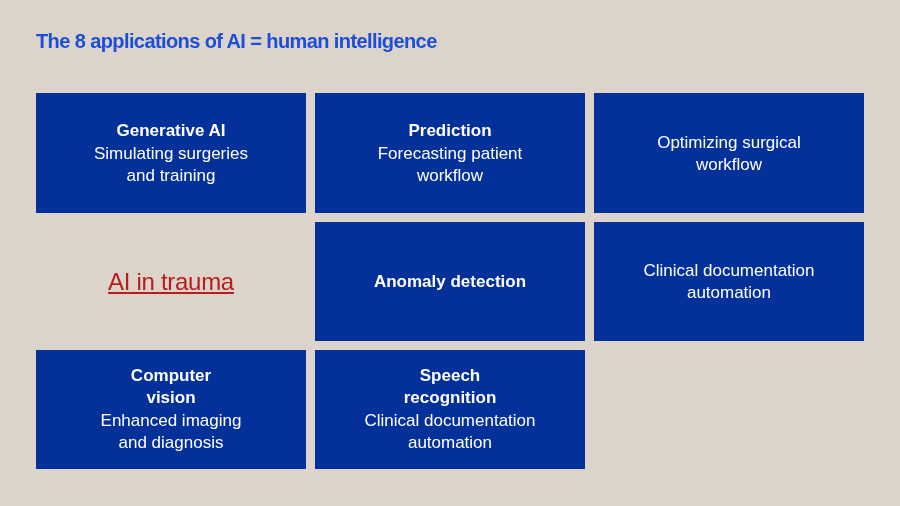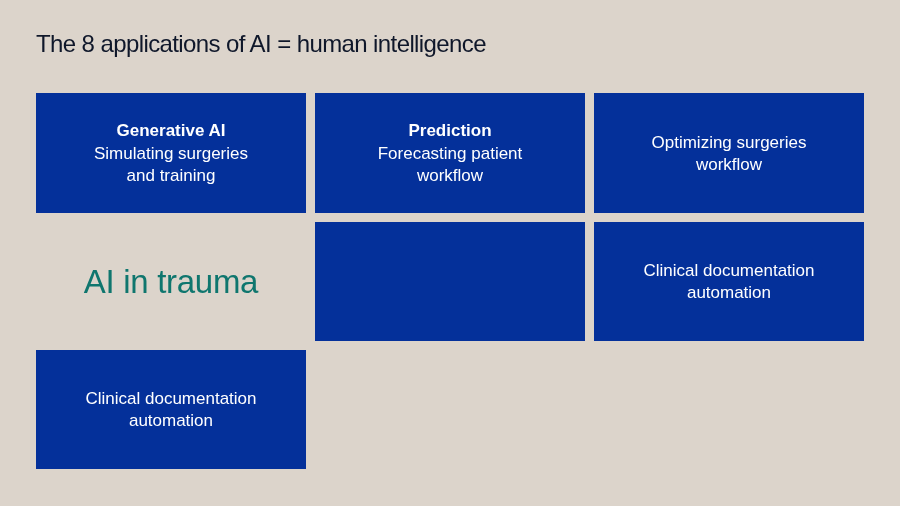--- a/index.html
+++ b/index.html
@@ -4,21 +4,21 @@
   <style>
     html, body { margin: 0; padding: 0; }
     body {
       width: 900px; height: 506px; overflow: hidden;
       background: #dcd4cb;
       font-family: "Liberation Sans", sans-serif;
       position: relative;
     }
     .title {
       position: absolute; left: 36px; top: 30px;
-      font-size: 24px; font-weight: normal; color: #0f172a;
+      font-size: 20px; font-weight: bold; color: #1d4ed8;
       letter-spacing: -0.6px; white-space: nowrap;
     }
     .grid {
       position: absolute; left: 36px; top: 93px;
       width: 828px; height: 376px;
       display: grid;
       grid-template-columns: 270px 270px 270px;
       grid-template-rows: 120px 119px 119px;
       column-gap: 9px; row-gap: 9px;
     }
@@ -33,49 +33,58 @@
     .box .head {
       font-size: 17px; font-weight: bold; line-height: 22px;
       white-space: pre-line;
     }
     .box .sub {
       font-size: 17px; line-height: 22px; margin-top: 1px;
       white-space: pre-line;
     }
     .center {
       display: flex; align-items: center; justify-content: center;
-      color: #0f766e; font-size: 33px; letter-spacing: -0.3px;
+      color: #b91c1c; font-size: 24px; letter-spacing: -0.3px; text-decoration: underline;
     }
   </style>
 </head>
 <body>
 
 <div class="title">The 8 applications of AI = human intelligence</div>
 
 <div class="grid">
   <div class="box">
     <div class="head">Generative AI</div>
     <div class="sub">Simulating surgeries
 and training</div>
   </div>
   <div class="box">
     <div class="head">Prediction</div>
     <div class="sub">Forecasting patient
 workflow</div>
   </div>
 
   <div class="box">
-    <div class="sub">Optimizing surgeries
+    <div class="sub">Optimizing surgical
 workflow</div>
   </div>
   <div class="center">AI in trauma</div>
   <div class="box">
+    <div class="head">Anomaly detection</div>
   </div>
 
   <div class="box">
     <div class="sub">Clinical documentation
 automation</div>
   </div>
   <div class="box">
+    <div class="head">Computer
+vision</div>
+    <div class="sub">Enhanced imaging
+and diagnosis</div>
+  </div>
+  <div class="box">
+    <div class="head">Speech
+recognition</div>
     <div class="sub">Clinical documentation
 automation</div>
   </div>
 </div>
 
 </body></html>

